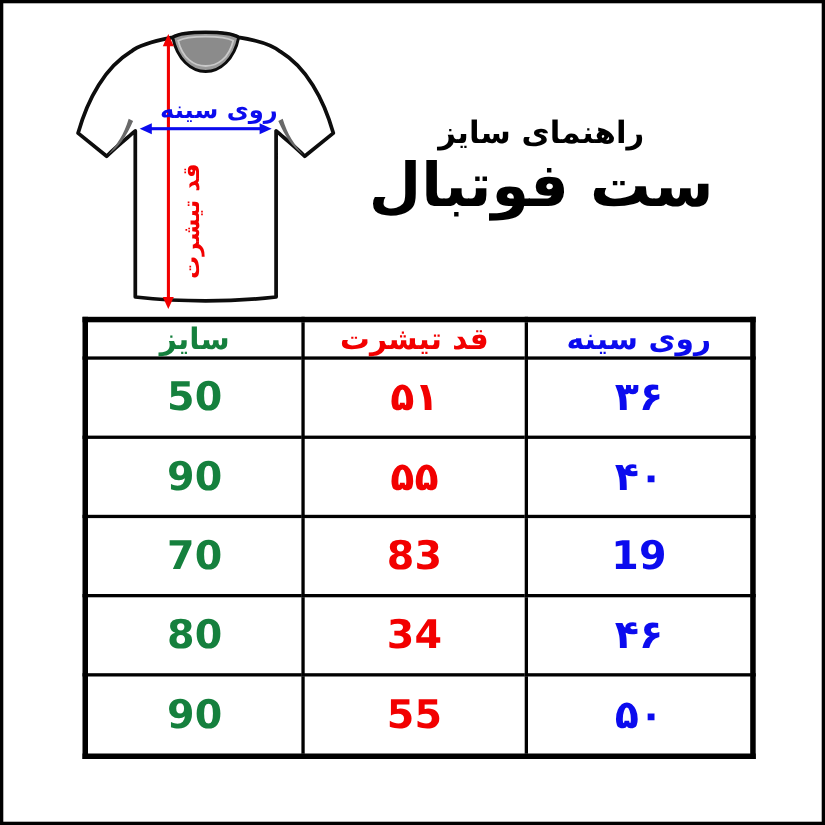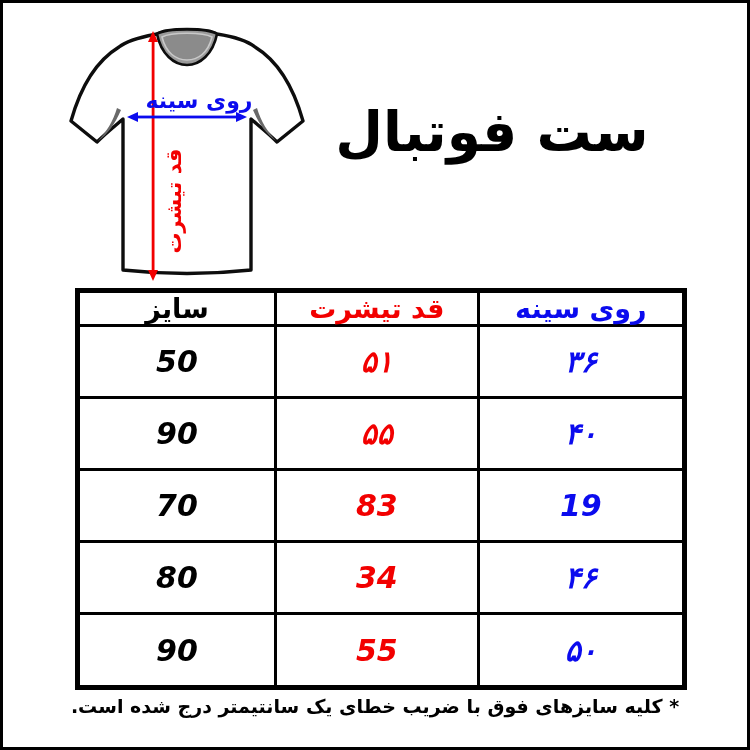--- a/index.html
+++ b/index.html
@@ -37,24 +37,24 @@
     width:100%;height:100%;
     border:5px solid #000;
     direction:rtl;
   }
   table.size-table th,table.size-table td{
     border:3px solid #000;
     text-align:center;vertical-align:middle;
     font-weight:bold;padding:0;
   }
   table.size-table th{font-size:27px;}
-  table.size-table td{font-size:30px;font-style:italic;}
+  table.size-table td{font-size:36px;}
   .c-chest{color:#0b0bee;}
   .c-length{color:#f20000;}
-  .c-size{color:#000000;}
+  .c-size{color:#15803d;}
   col.w-chest{width:34.0%;}
   col.w-length{width:33.4%;}
   col.w-size{width:32.6%;}
   
   .footnote{
     position:absolute;left:0;top:692px;width:100%;
     text-align:center;direction:rtl;
     color:#000;font-size:19px;font-weight:bold;
   }
 </style>
@@ -102,20 +102,21 @@
         <rect x="69" y="91.6" width="106" height="2.8"></rect>
         <polygon points="62,93 73,88 73,98"></polygon>
         <polygon points="182,93 171,88 171,98"></polygon>
       </g>
     </svg>
     <div class="chest-label">روی سینه</div>
     <div class="length-label">قد تیشرت</div>
   </div>
 
   <div class="title-block">
+    <div class="title-sub">راهنمای سایز</div>
     <div class="title-main">ست فوتبال</div>
   </div>
 
   <div class="table-wrap">
     <table class="size-table">
       <colgroup>
         <col class="w-chest">
           <col class="w-length">
           <col class="w-size">
       </colgroup>
@@ -149,15 +150,14 @@
         </tr>
         <tr>
           <td class="c-chest">۵۰</td>
           <td class="c-length">55</td>
           <td class="c-size">90</td>
         </tr>
       </tbody>
     </table>
   </div>
 
-  <div class="footnote">* کلیه سایزهای فوق با ضریب خطای یک سانتیمتر درج شده است.</div>
 
 </div>
 
 </body></html>

